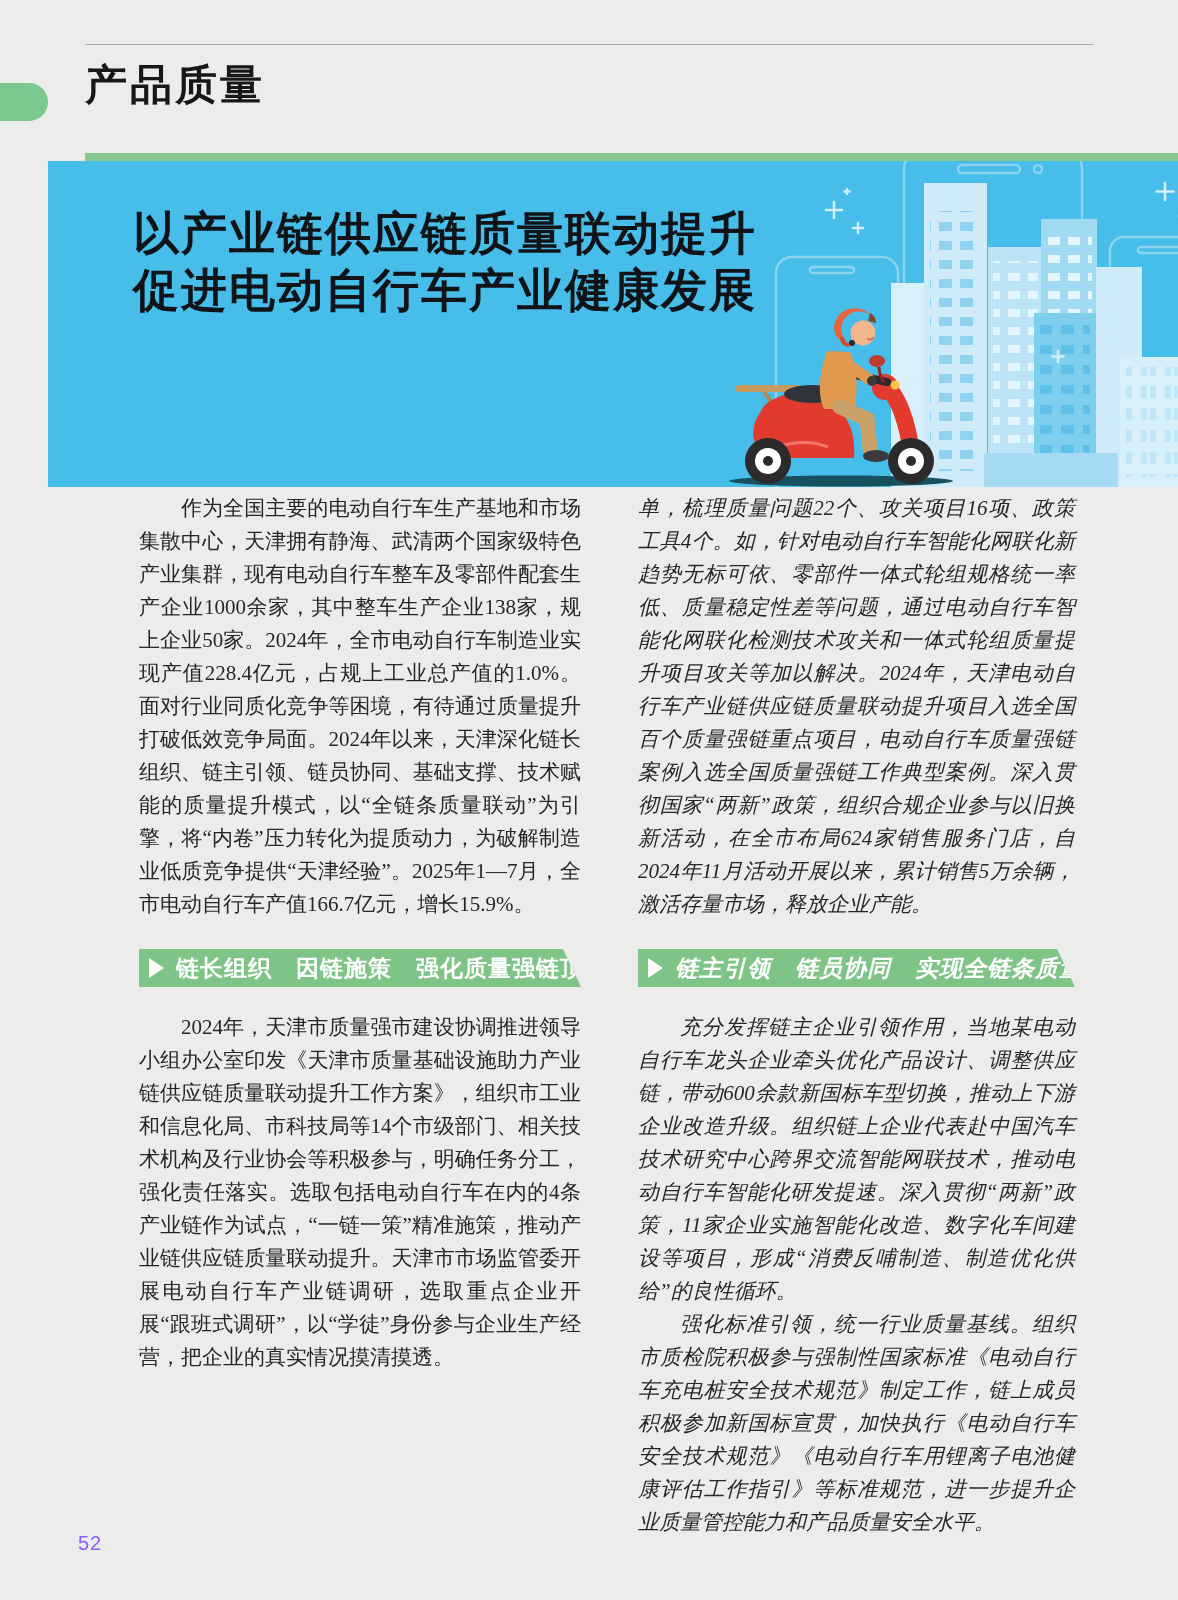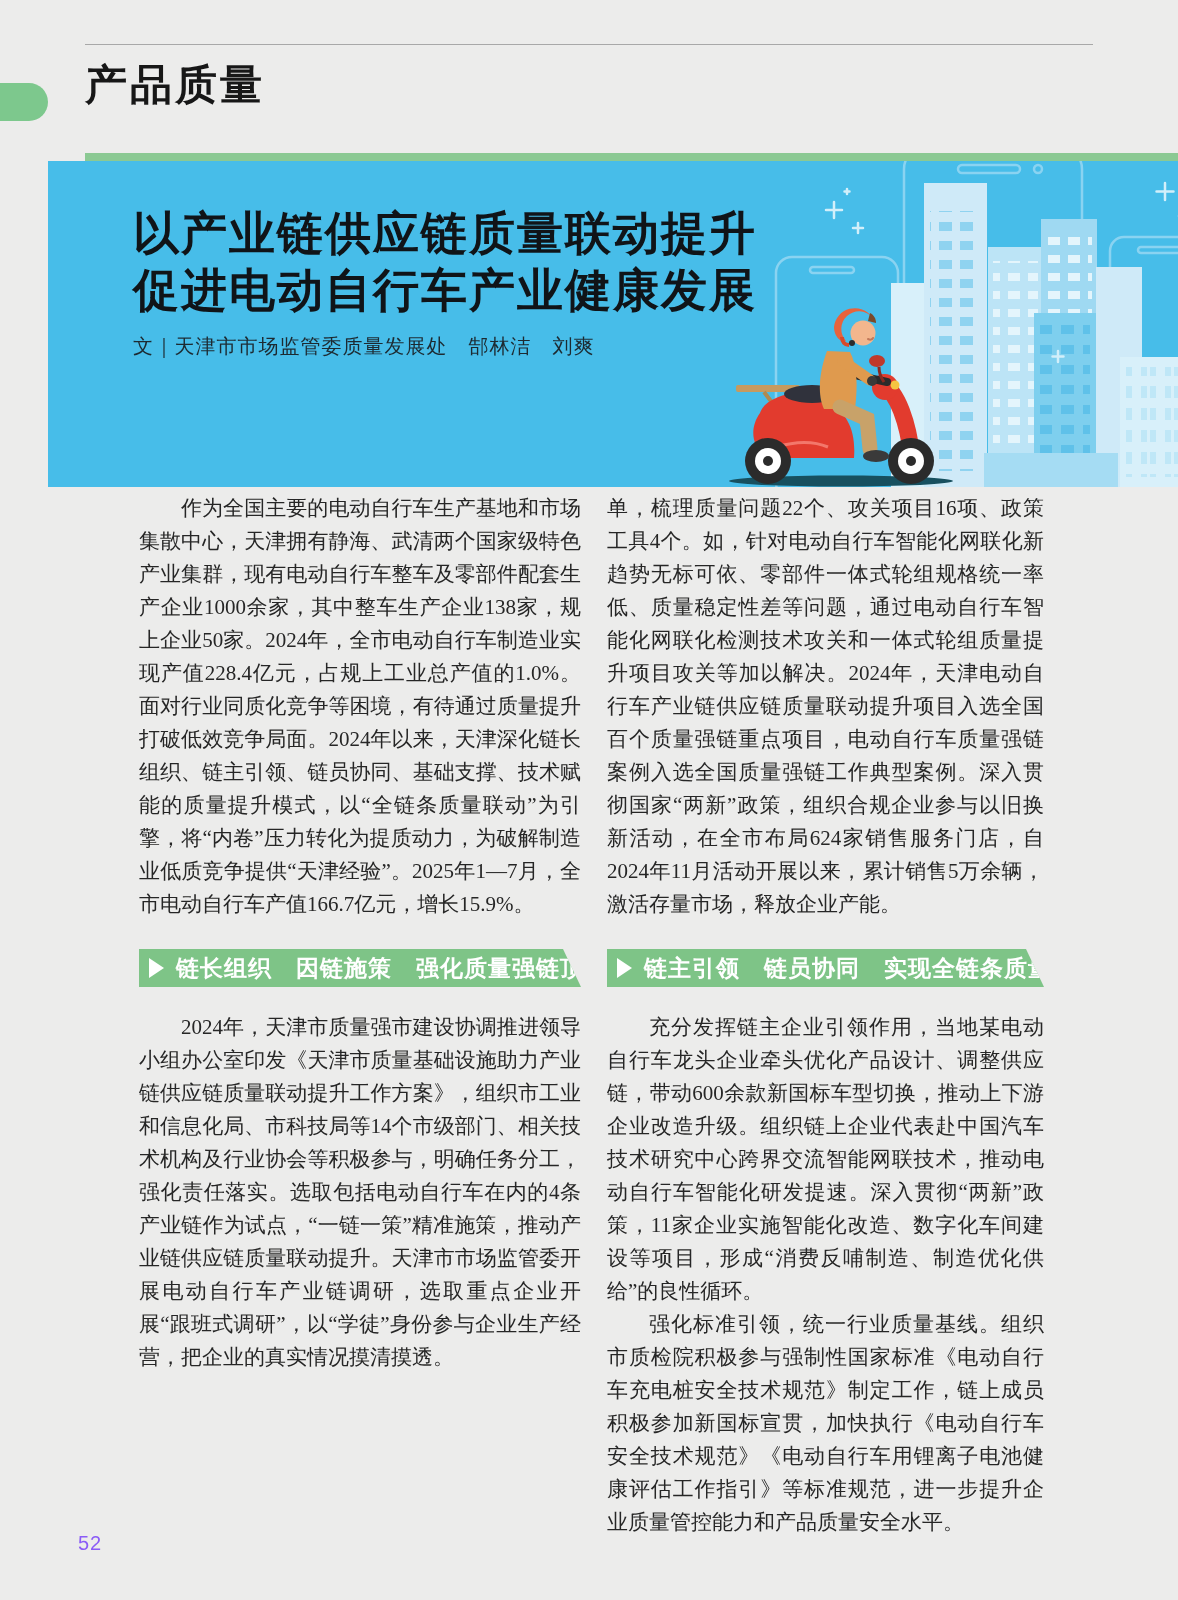--- a/index.html
+++ b/index.html
@@ -58,24 +58,24 @@
     font-size:46px;font-weight:800;color:#101418;
     line-height:57px;letter-spacing:2px;
     z-index:2;
   }
   .byline{
     position:absolute;left:85px;top:172px;
     font-size:20px;color:#1d2a31;letter-spacing:1px;z-index:2;
   }
   .body-cols{
     position:absolute;left:139px;top:492px;width:936px;
-    display:flex;gap:26px;
+    display:flex;gap:57px;
   }
   .col{width:442px;}
-  .col.right{width:437px;}
+  .col.right{width:437px;font-style:italic;}
   .col p{
     font-family:"Liberation Serif","DejaVu Serif",serif;
     font-size:21px;line-height:33px;color:#262626;
     text-align:justify;text-justify:inter-ideograph;
   }
   .col p.indent{text-indent:2em;}
   .section-header{
     display:flex;align-items:center;
     height:38px;margin:28px 0 24px 0;
     background:#7ec487;
@@ -209,21 +209,20 @@
         <path d="M164 152 c4 2 6 6 6 10 l-8 -2 Z" fill="#7a4a2a"></path>
         <path d="M162 178 c2 1 4 1 5 -1" stroke="#c2785a" stroke-width="2" fill="none" stroke-linecap="round"></path>
       </g>
     </svg>
 
     <div class="banner-title">
       <div>以产业链供应链质量联动提升</div>
       <div>促进电动自行车产业健康发展</div>
     </div>
 
-    <div class="byline">文｜天津市市场监管委质量发展处　郜林洁　刘爽</div>
   </div>
 
   <div class="body-cols">
 
     <div class="col left">
       <p class="indent">作为全国主要的电动自行车生产基地和市场集散中心，天津拥有静海、武清两个国家级特色产业集群，现有电动自行车整车及零部件配套生产企业1000余家，其中整车生产企业138家，规上企业50家。2024年，全市电动自行车制造业实现产值228.4亿元，占规上工业总产值的1.0%。面对行业同质化竞争等困境，有待通过质量提升打破低效竞争局面。2024年以来，天津深化链长组织、链主引领、链员协同、基础支撑、技术赋能的质量提升模式，以“全链条质量联动”为引擎，将“内卷”压力转化为提质动力，为破解制造业低质竞争提供“天津经验”。2025年1—7月，全市电动自行车产值166.7亿元，增长15.9%。</p>
       <div class="section-header">
         <span class="tri"></span>
         <span class="lbl">链长组织　因链施策　强化质量强链顶层设计</span>
       </div>

